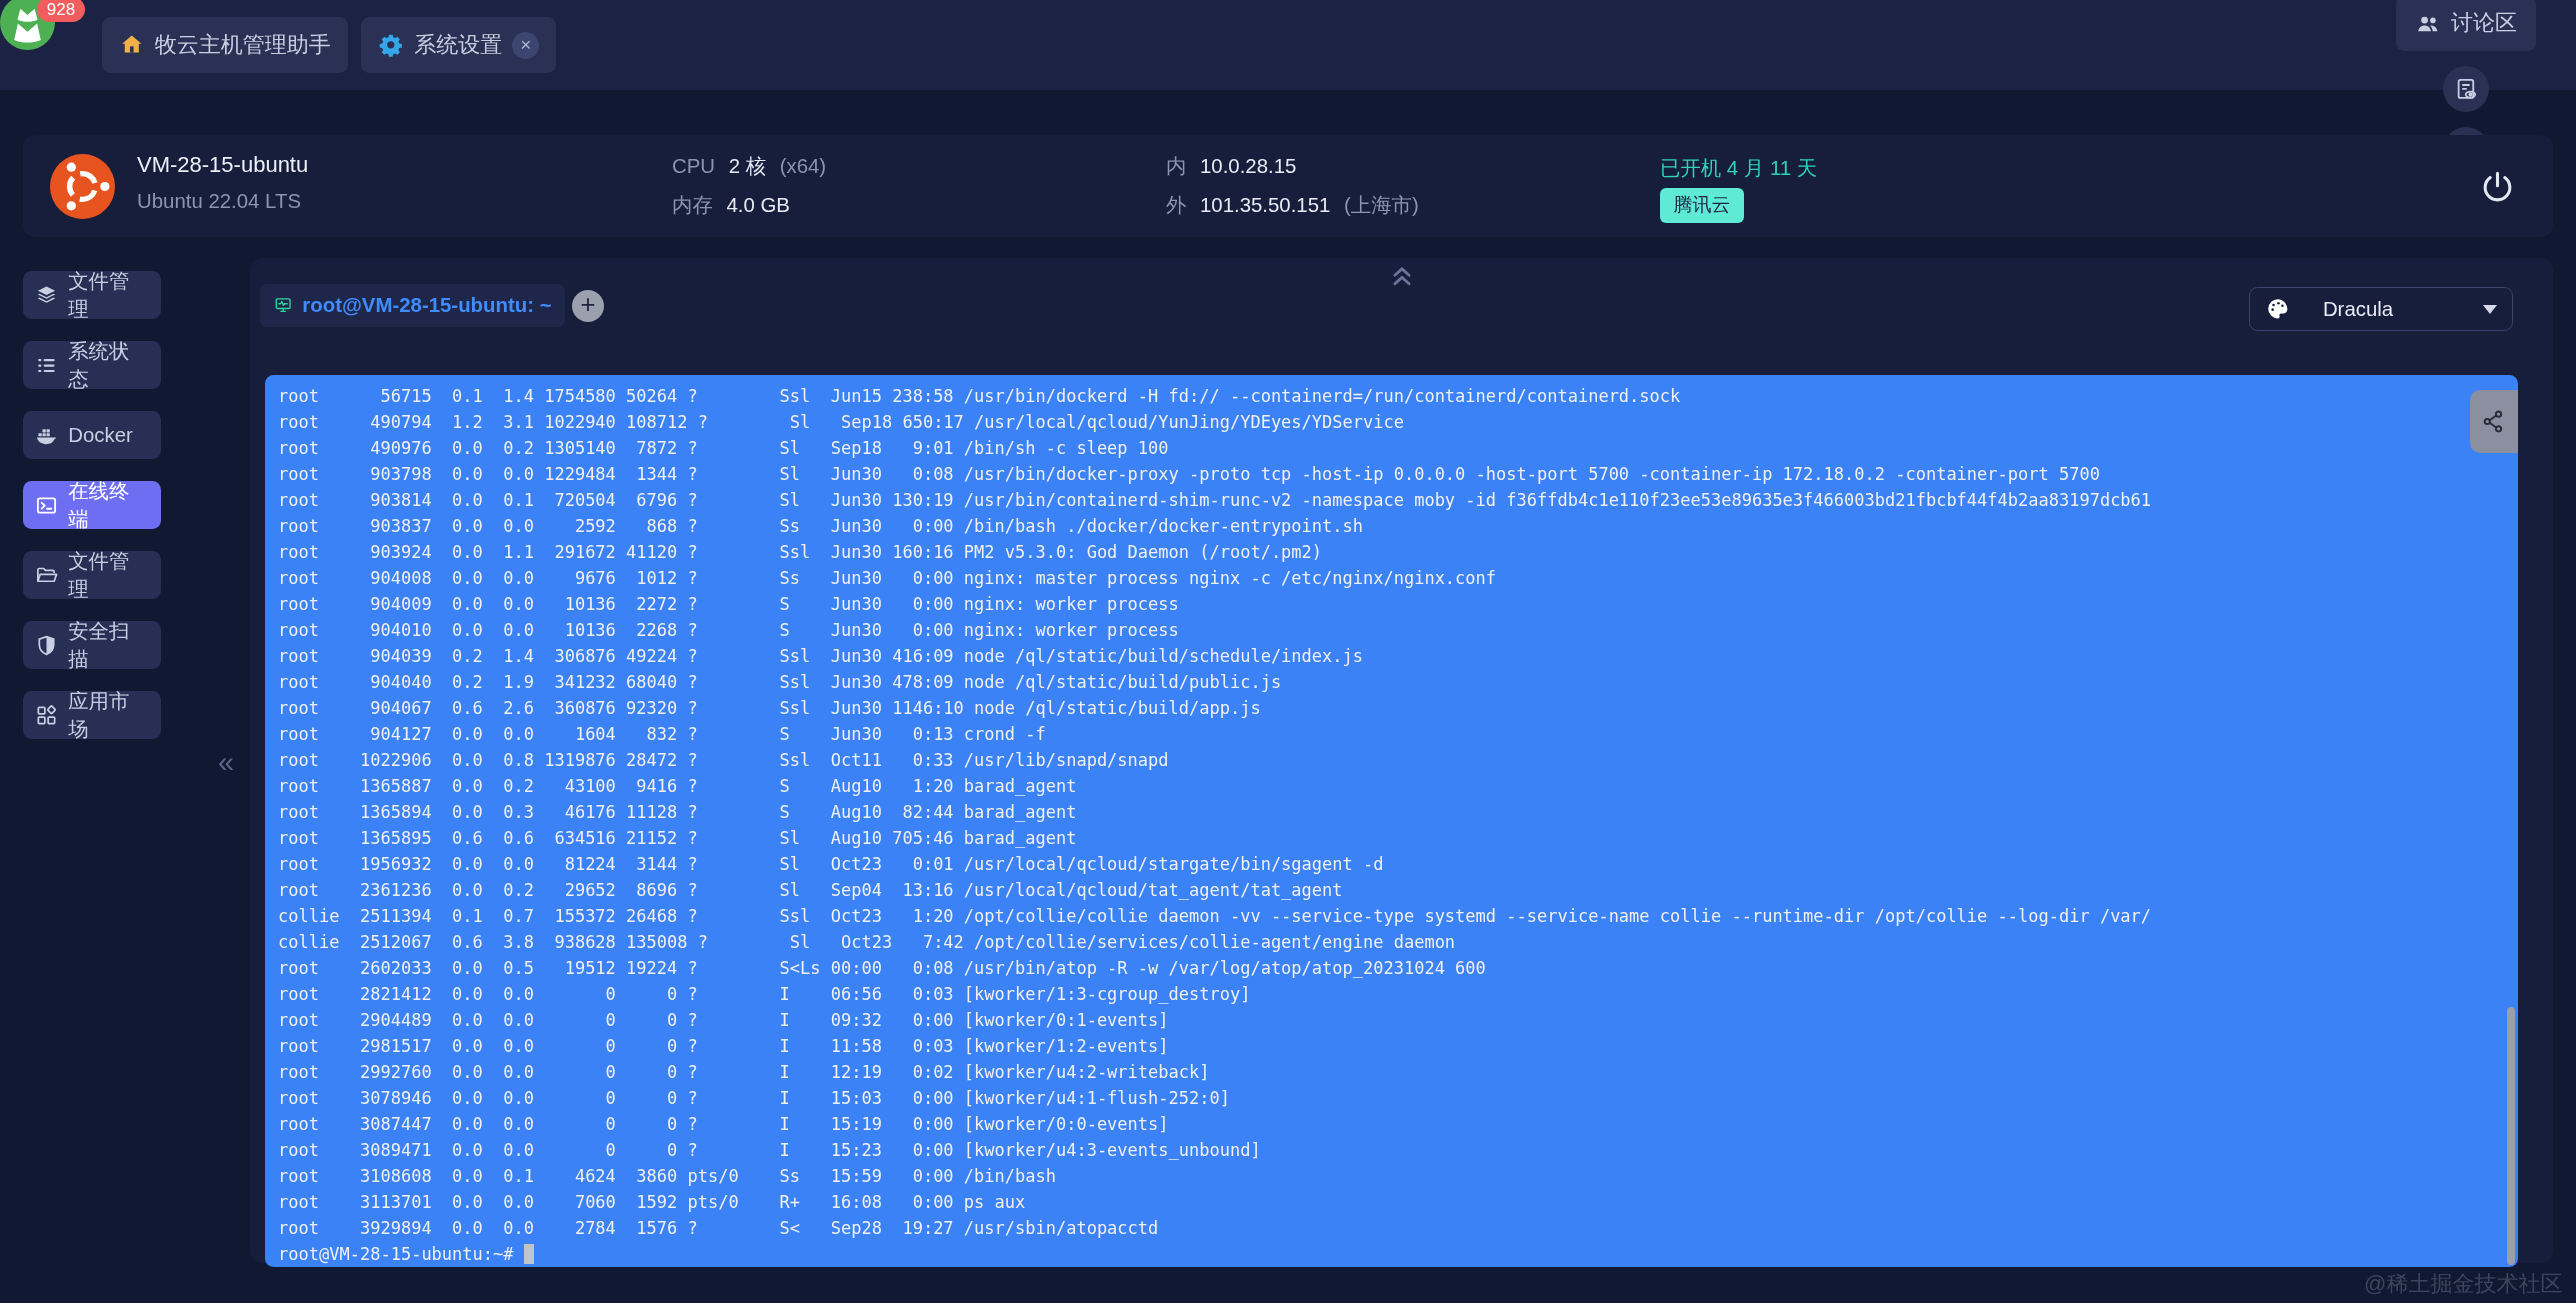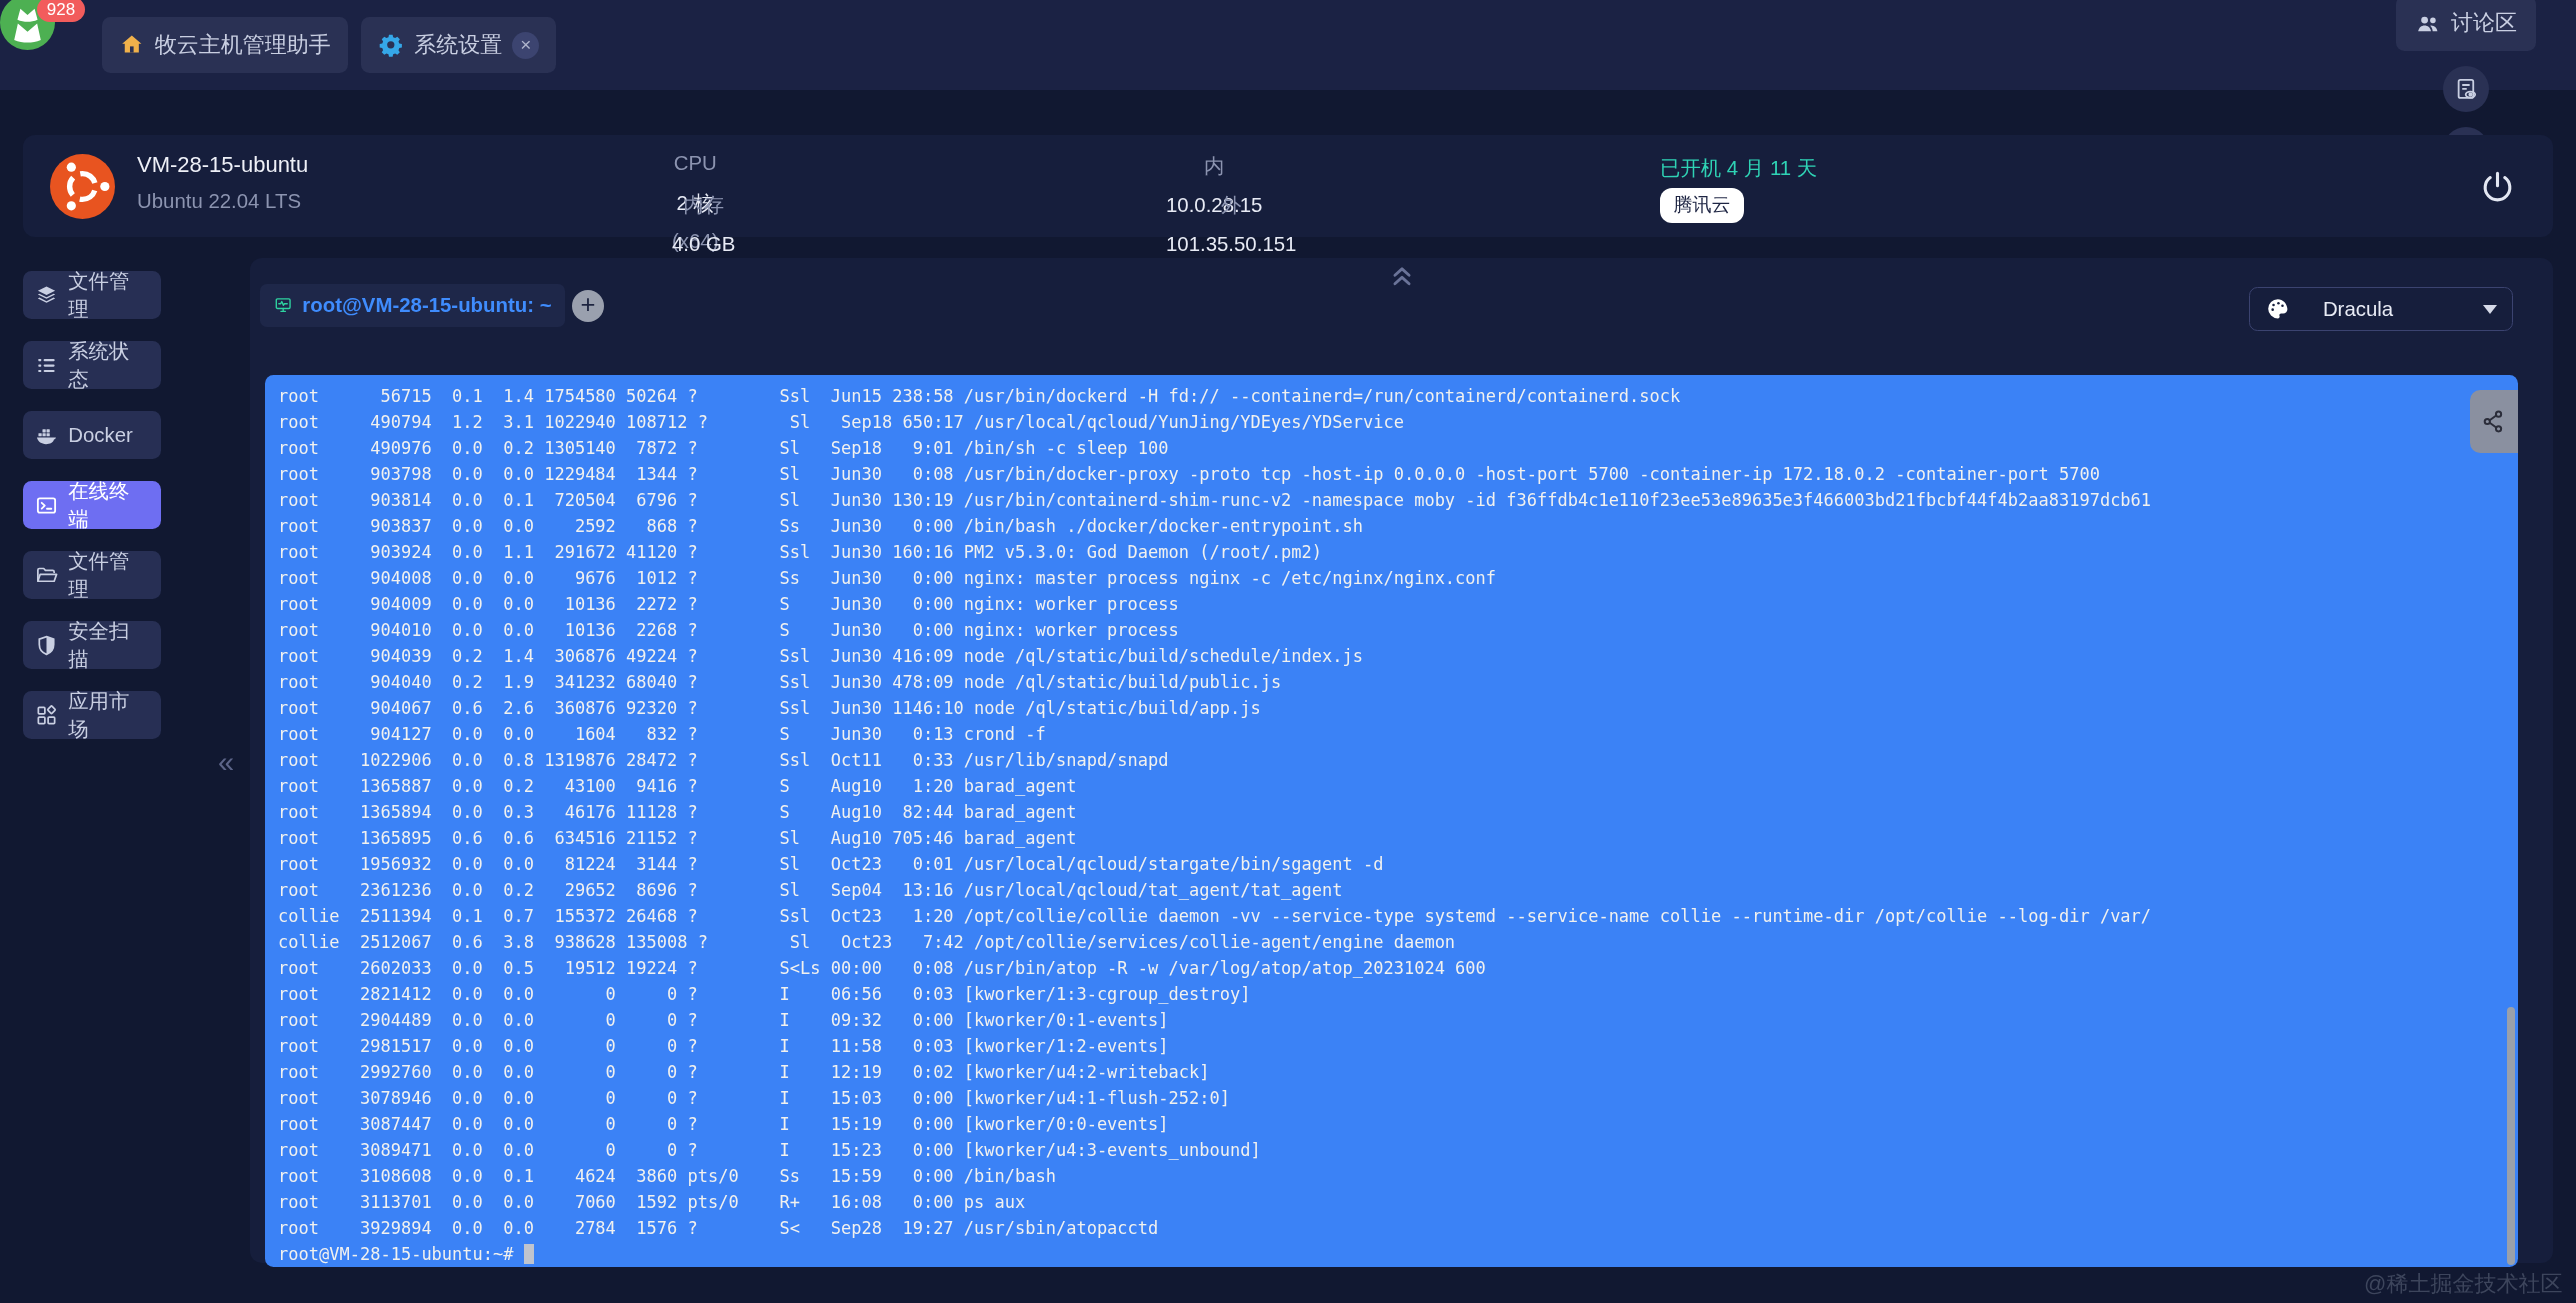--- a/index.html
+++ b/index.html
@@ -22,26 +22,26 @@
   .tb-btn { height:55px; display:flex; align-items:center; gap:10.2px; padding:0 19px; background:#2a3154; border-radius:8.5px; color:#c9cfe2; font-size:22px; }
   .tb-icbtn { width:46px; height:46px; border-radius:50%; background:#2a3154; display:flex; align-items:center; justify-content:center; }
   .icon24 { width:25.6px; height:25.6px; display:block; }
   .icon28 { width:27px; height:27px; display:block; }
 
   
   .host-card { position:absolute; left:23px; top:135px; width:2530px; height:102px; background:#161e3c; border-radius:12px; }
   .ubuntu-logo { position:absolute; left:27px; top:19px; width:65px; height:65px; }
   .host-name { position:absolute; left:114px; top:17px; font-size:22px; color:#eef0f7; }
   .host-os { position:absolute; left:114px; top:55px; font-size:20.4px; color:#8c94b0; }
-  .hrow { position:absolute; display:flex; align-items:center; gap:13.6px; font-size:20.4px;flex-direction:column; }
+  .hrow { position:absolute; display:flex; align-items:center; gap:13.6px; font-size:20.4px; }
   .hlabel { color:#8c94b0; }
   .hvalue { color:#e8ebf5; }
   .hmuted { color:#8c94b0; }
   .uptime { position:absolute; left:1637px; top:19px; font-size:20.4px; color:#2fd3b5; }
-  .provider-badge { position:absolute; left:1637px; top:53px; background:#ffffff; color:#1e2543; font-size:19px; padding:4.3px 13.6px; border-radius:12px;text-align:center; }
+  .provider-badge { position:absolute; left:1637px; top:53px; background:#5eead4; color:#1e2543; font-size:19px; padding:4.3px 13.6px; border-radius:6px;text-align:center; }
   .power-btn { position:absolute; left:2452px; top:29px; width:44px; height:44px; display:flex; align-items:center; justify-content:center; }
 
   
   .sidebar { position:absolute; left:23px; top:271px; width:138px; display:flex; flex-direction:column; gap:22px; }
   .side-item { height:48px; display:flex; align-items:center; gap:10.2px; padding:0 12px; background:#272f54; border-radius:8.5px; color:#c9cfe2; font-size:20.4px; }
   .side-item.active { background:#6e6ef2; color:#ffffff; }
   .side-icon { width:23px; height:23px; flex:0 0 auto; }
   .collapse-handle { position:absolute; left:218px; top:746px; color:#5c6488; font-size:29px; }
   .collapse-handle::before { content:"«"; }
 

